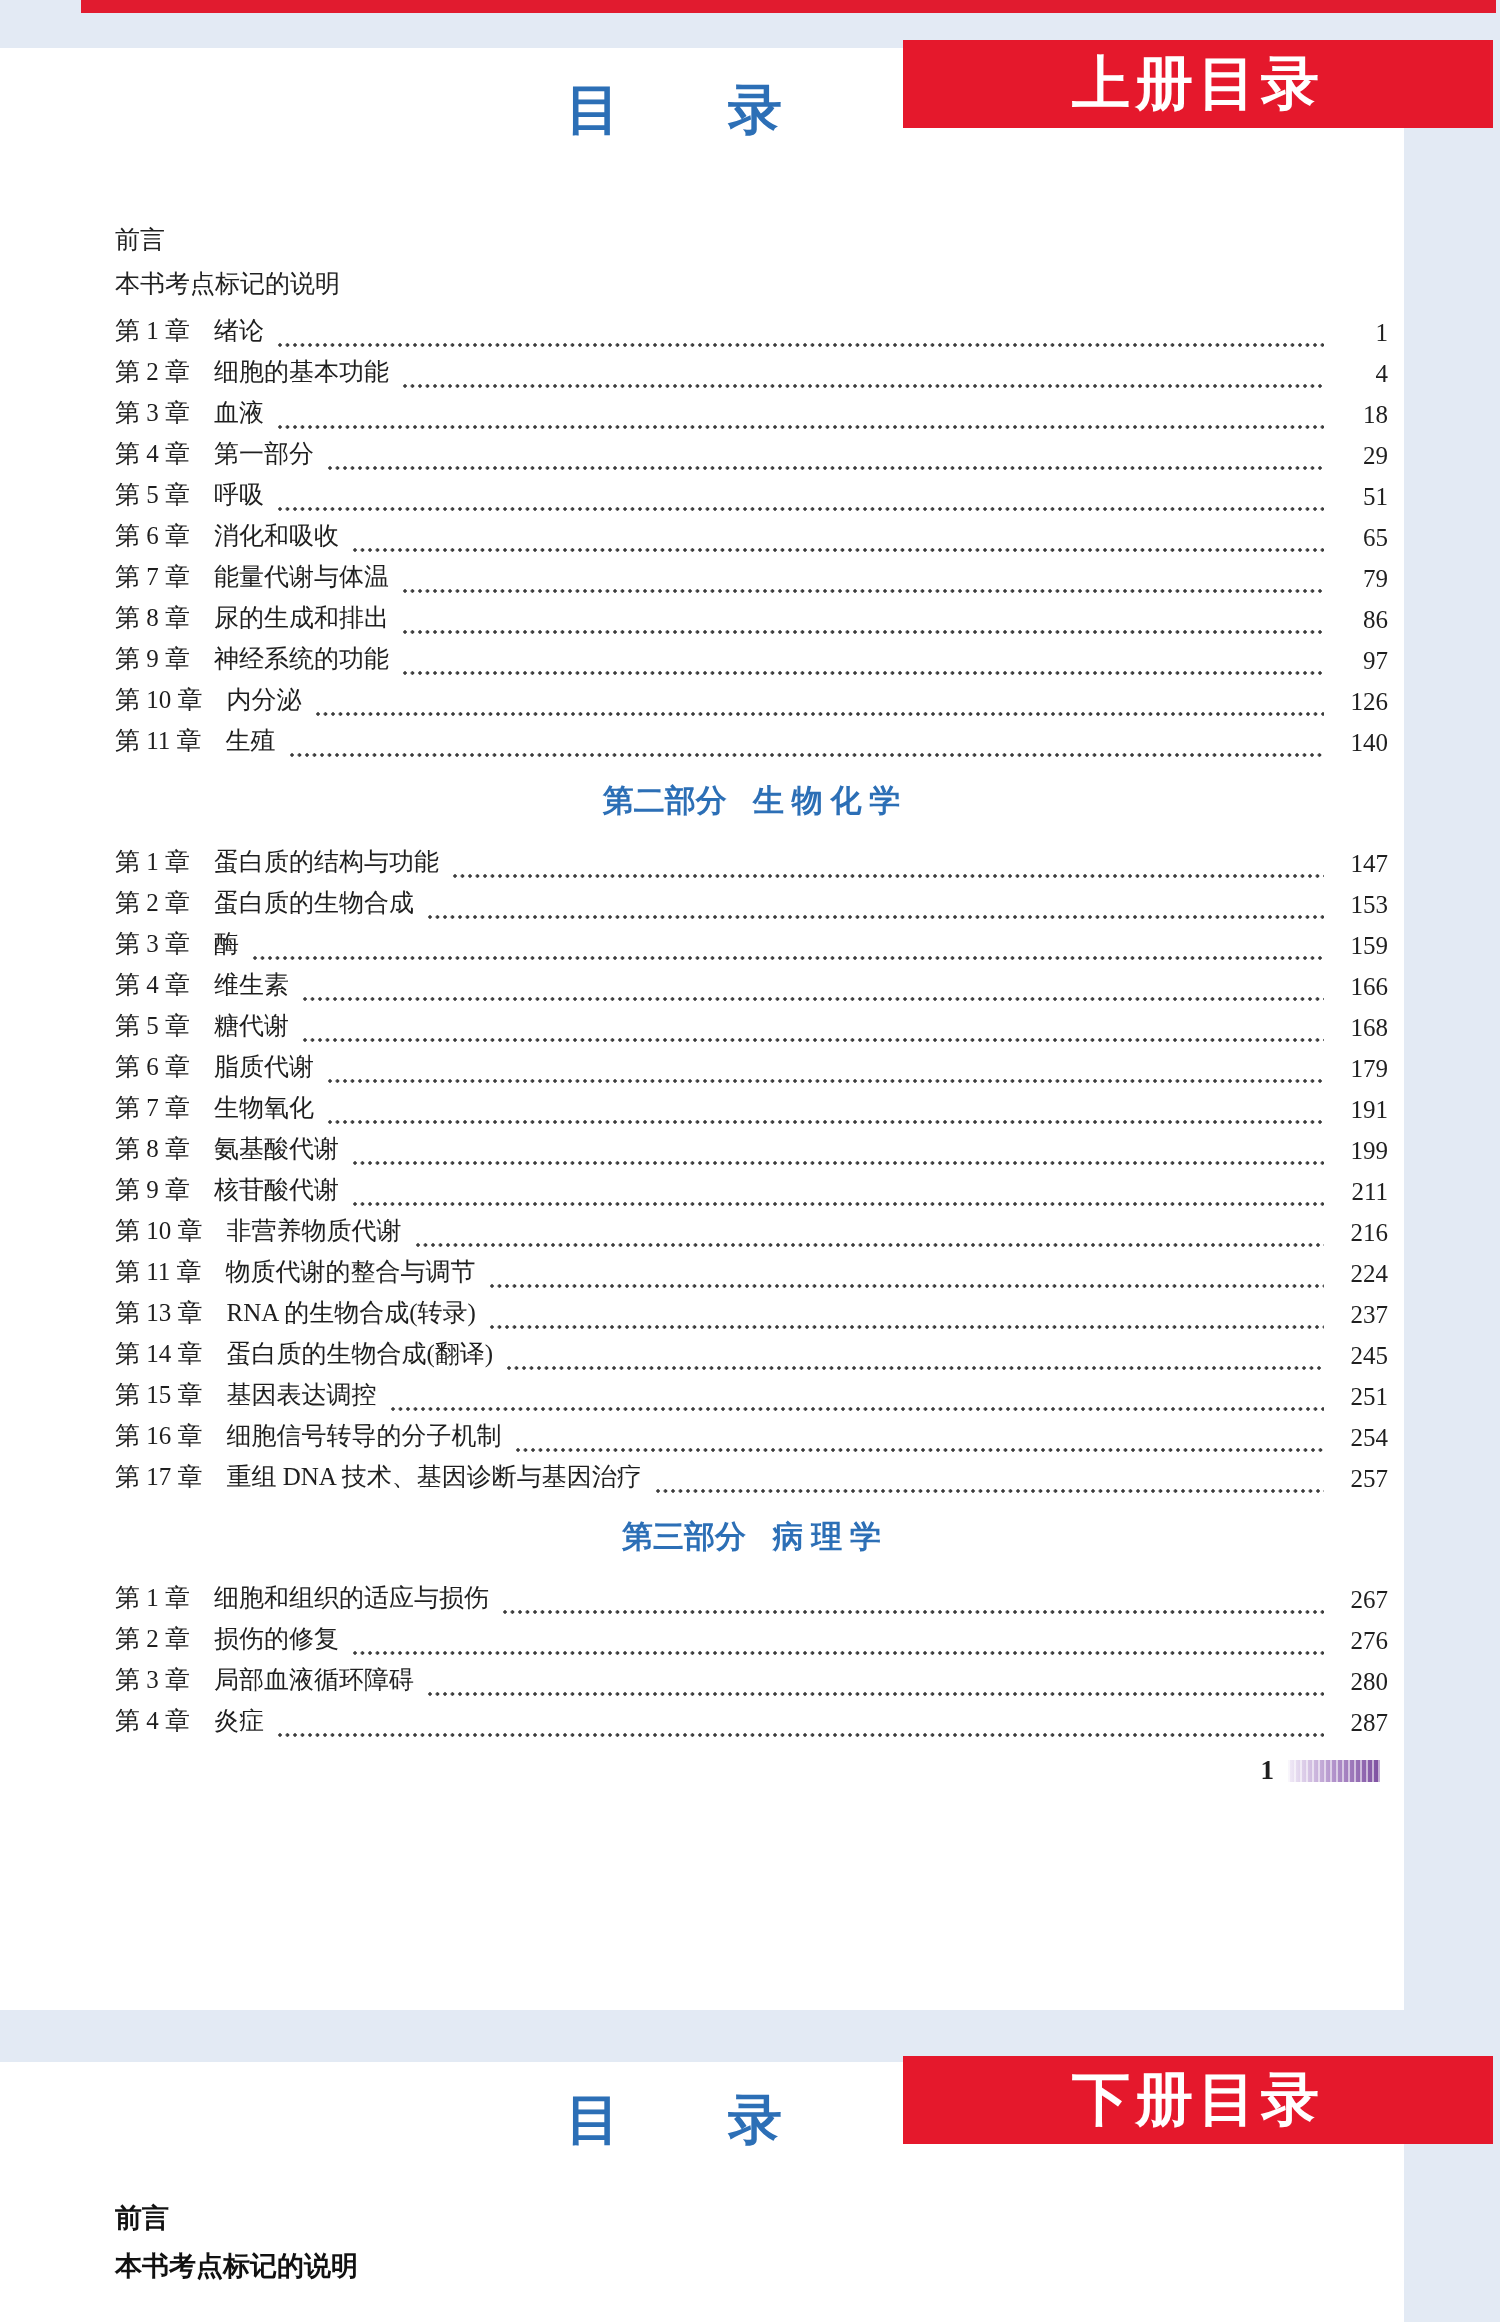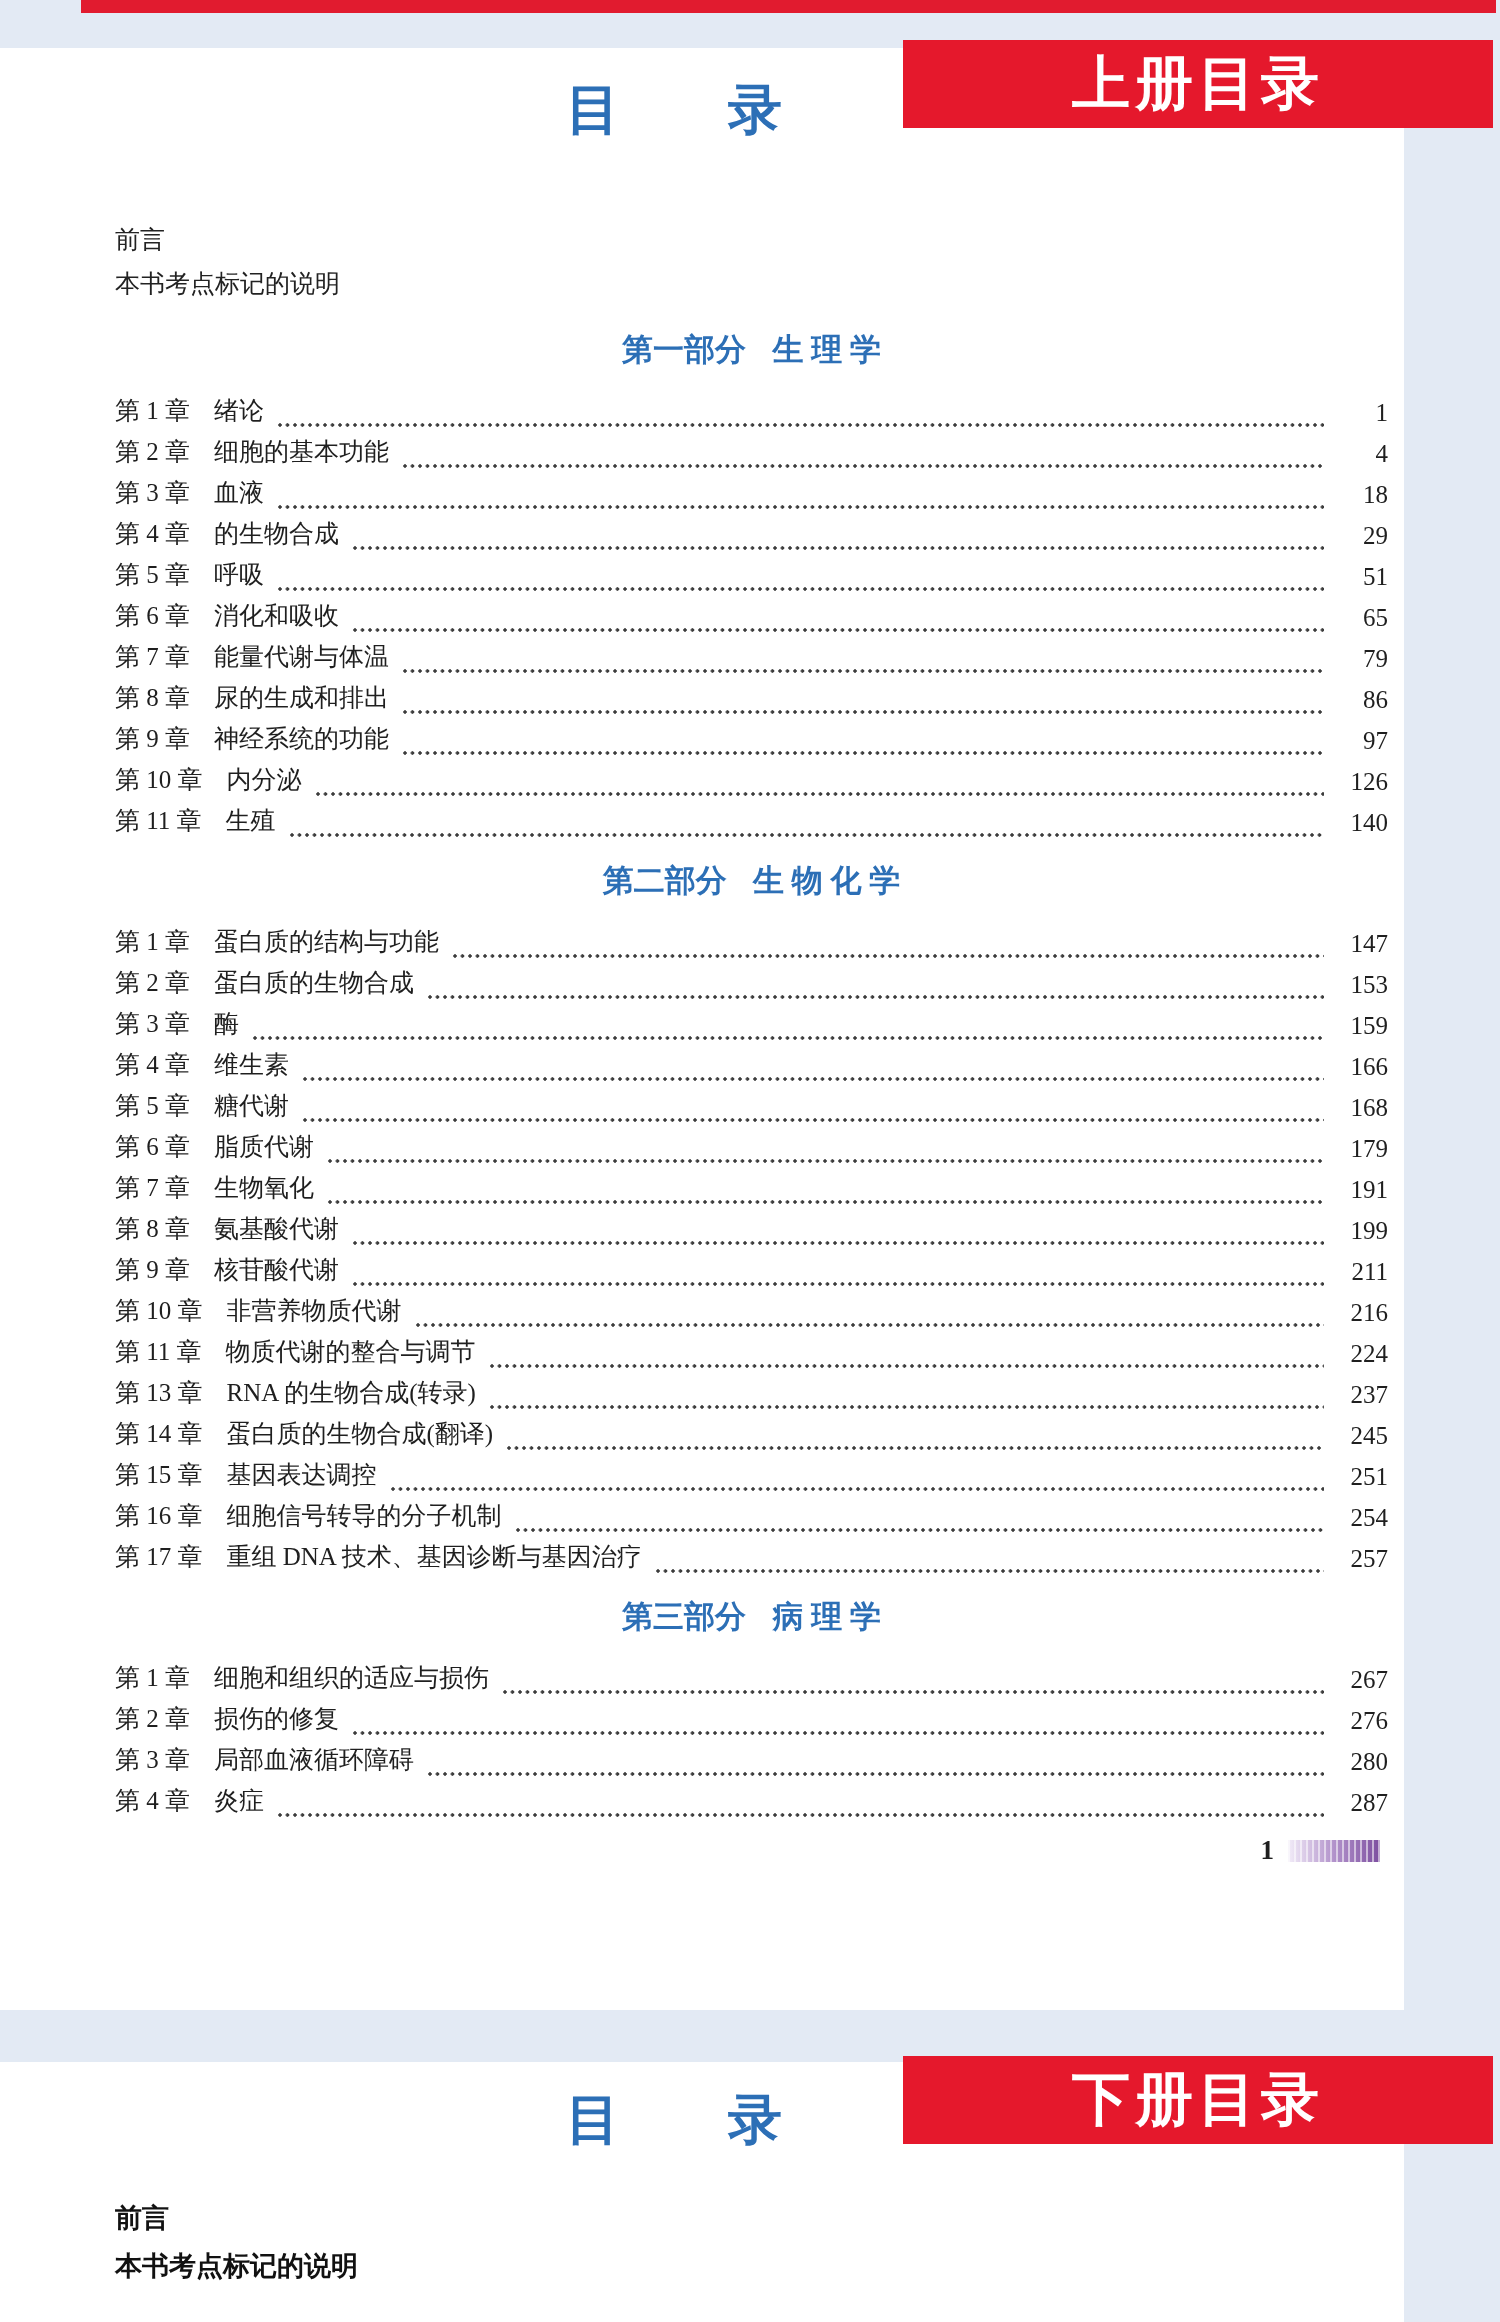--- a/index.html
+++ b/index.html
@@ -94,42 +94,41 @@
 <div class="top-strip"></div>
 
 <div class="page page-v1">
   <div class="toc-title">目　　录</div>
   <div class="content">
     <div>
         <div class="front-item">前言</div>
         <div class="front-item">本书考点标记的说明</div>
       </div>
     <div id="sections-v1">
-        <div class="section-header"><span class="sec-part">第一部分</span><span class="sec-subject">生 理 学</span></div>
         <div class="entry">
           <span class="num">第 1 章</span>
           <span class="etitle">绪论</span>
           <span class="leader"></span>
           <span class="pg">1</span>
         </div>
         <div class="entry">
           <span class="num">第 2 章</span>
           <span class="etitle">细胞的基本功能</span>
           <span class="leader"></span>
           <span class="pg">4</span>
         </div>
         <div class="entry">
           <span class="num">第 3 章</span>
           <span class="etitle">血液</span>
           <span class="leader"></span>
           <span class="pg">18</span>
         </div>
         <div class="entry">
           <span class="num">第 4 章</span>
-          <span class="etitle">的生物合成</span>
+          <span class="etitle">第一部分</span>
           <span class="leader"></span>
           <span class="pg">29</span>
         </div>
         <div class="entry">
           <span class="num">第 5 章</span>
           <span class="etitle">呼吸</span>
           <span class="leader"></span>
           <span class="pg">51</span>
         </div>
         <div class="entry">

